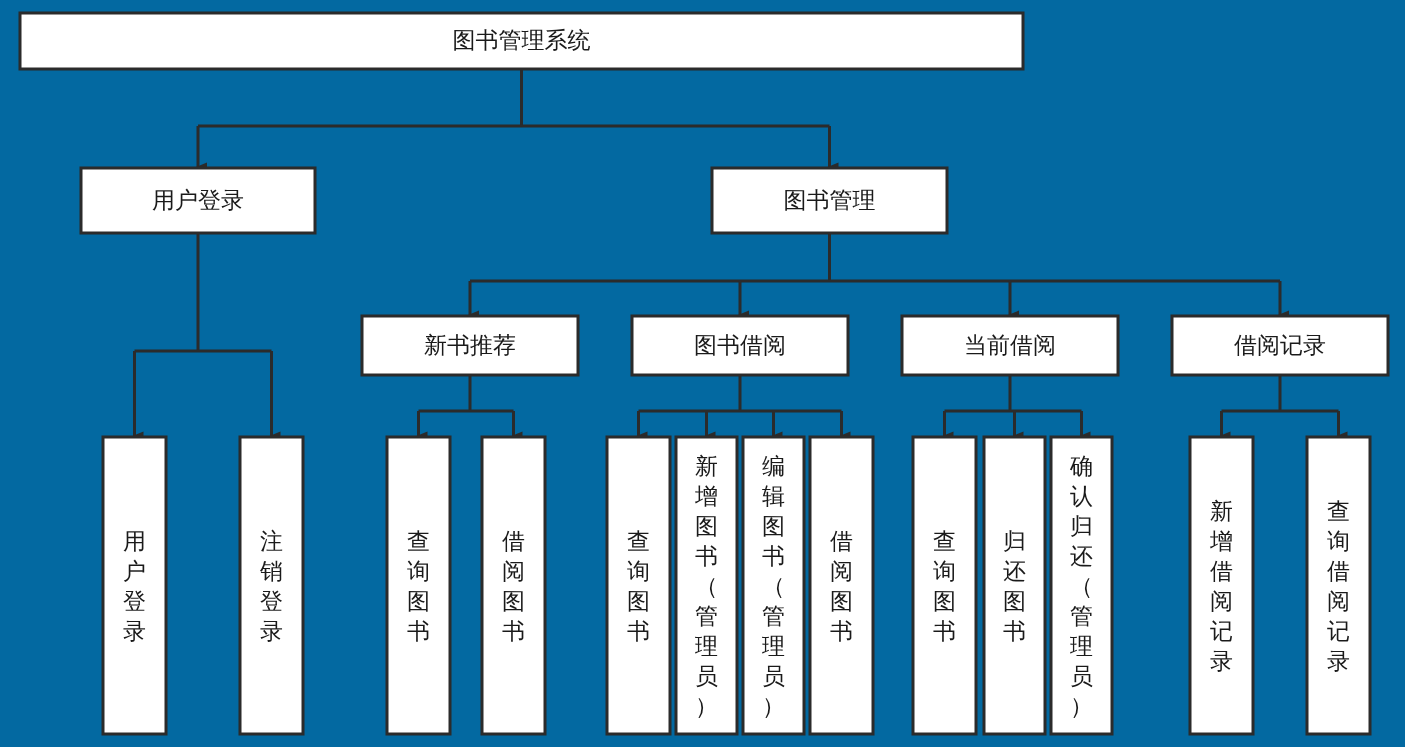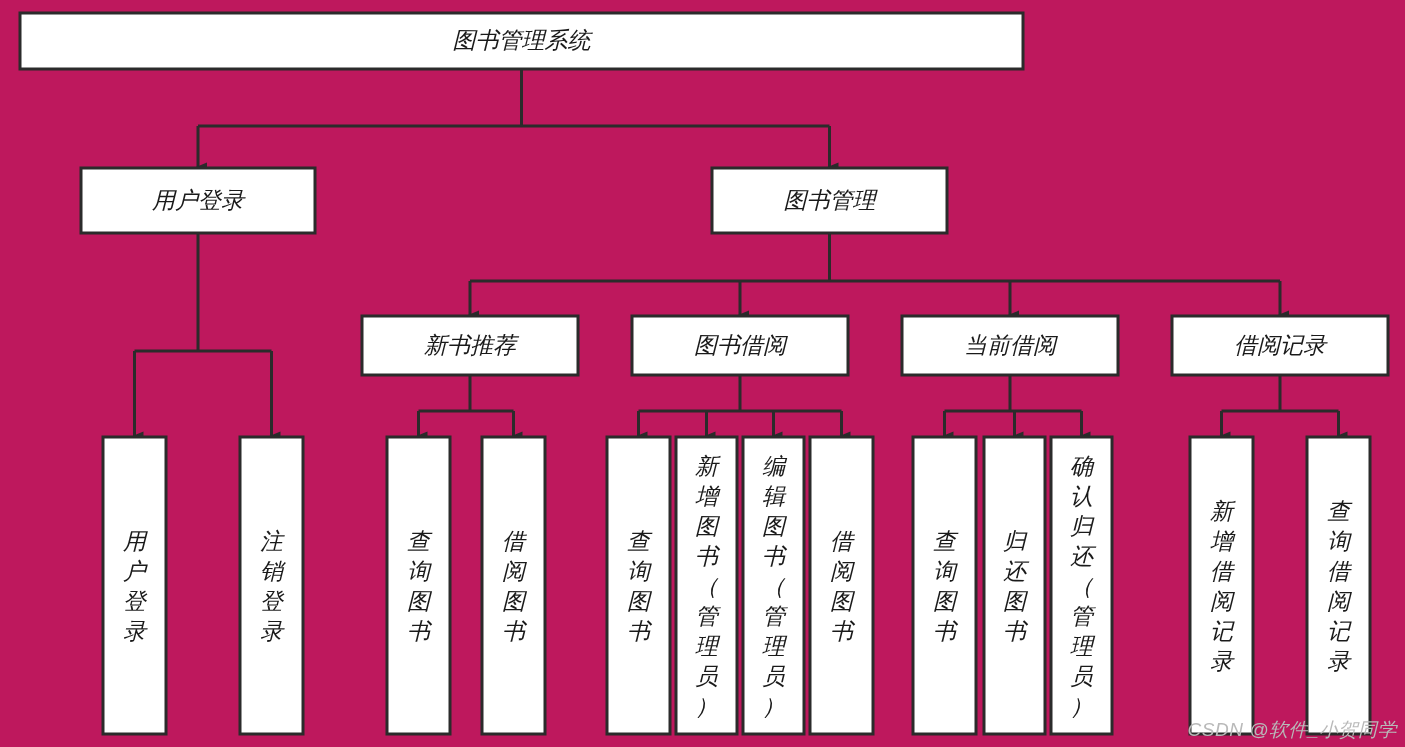--- a/index.html
+++ b/index.html
@@ -7,23 +7,22 @@
     padding: 0;
     background: #ffffff;
   }
   body {
     font-family: "Liberation Sans", "DejaVu Sans", sans-serif;
   }
   #canvas {
     position: relative;
     width: 1405px;
     height: 747px;
-    background: #be185d;
+    background: #0369a1;
     overflow: hidden;
-    font-style: italic;
   }
   svg#diagram {
     position: absolute;
     left: 0;
     top: 0;
     width: 1405px;
     height: 747px;
   }
   .node-rect {
     fill: #ffffff;
@@ -181,14 +180,13 @@
         <g>
           <rect x="1190" y="437" width="63" height="297" class="node-rect"></rect>
           <text x="1221.5" y="518.9" class="node-label-v"><tspan x="1221.5" dy="0">新</tspan><tspan x="1221.5" dy="30">增</tspan><tspan x="1221.5" dy="30">借</tspan><tspan x="1221.5" dy="30">阅</tspan><tspan x="1221.5" dy="30">记</tspan><tspan x="1221.5" dy="30">录</tspan></text>
         </g>
         <g>
           <rect x="1307" y="437" width="63" height="297" class="node-rect"></rect>
           <text x="1338.5" y="518.9" class="node-label-v"><tspan x="1338.5" dy="0">查</tspan><tspan x="1338.5" dy="30">询</tspan><tspan x="1338.5" dy="30">借</tspan><tspan x="1338.5" dy="30">阅</tspan><tspan x="1338.5" dy="30">记</tspan><tspan x="1338.5" dy="30">录</tspan></text>
         </g>
       </g>
   </svg>
-  <div class="watermark">CSDN @软件_小贺同学</div>
 </div>
 
 </body></html>

